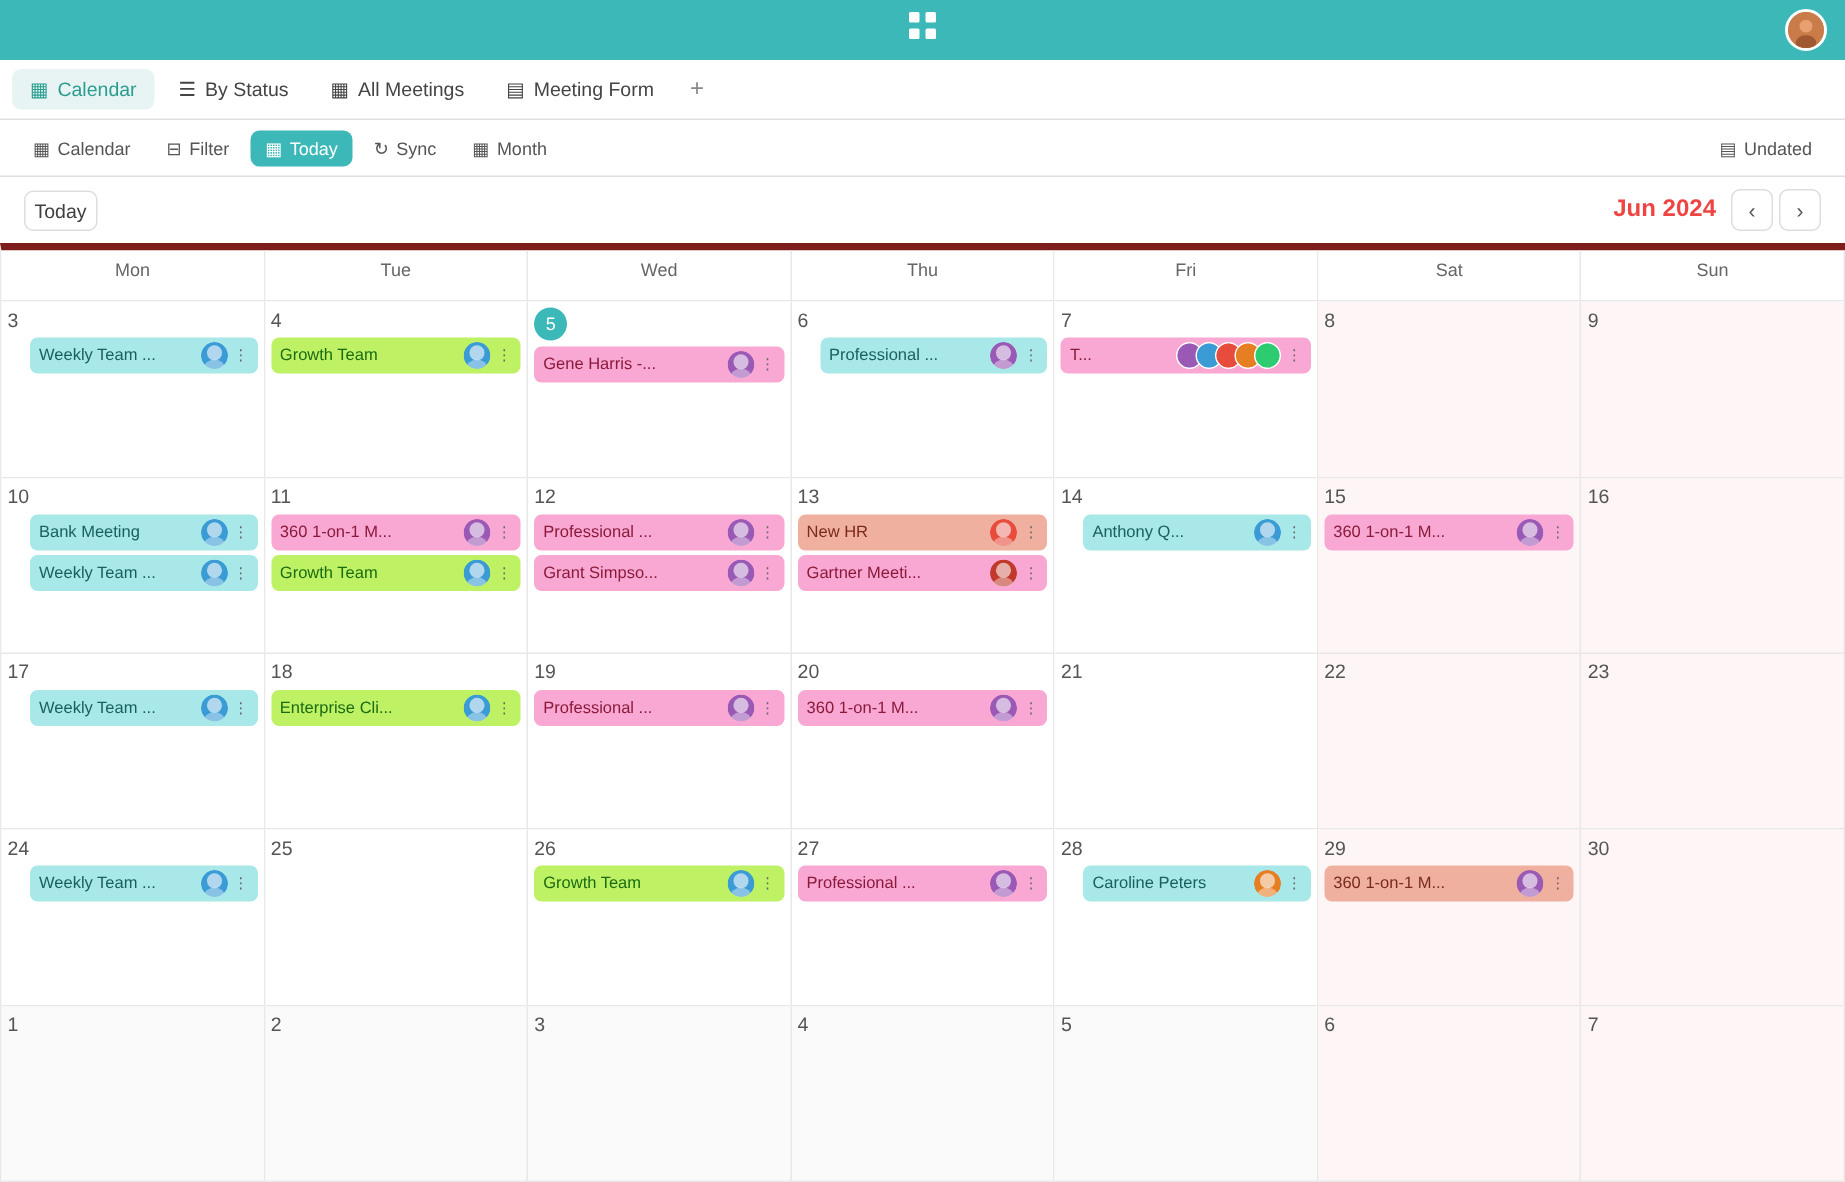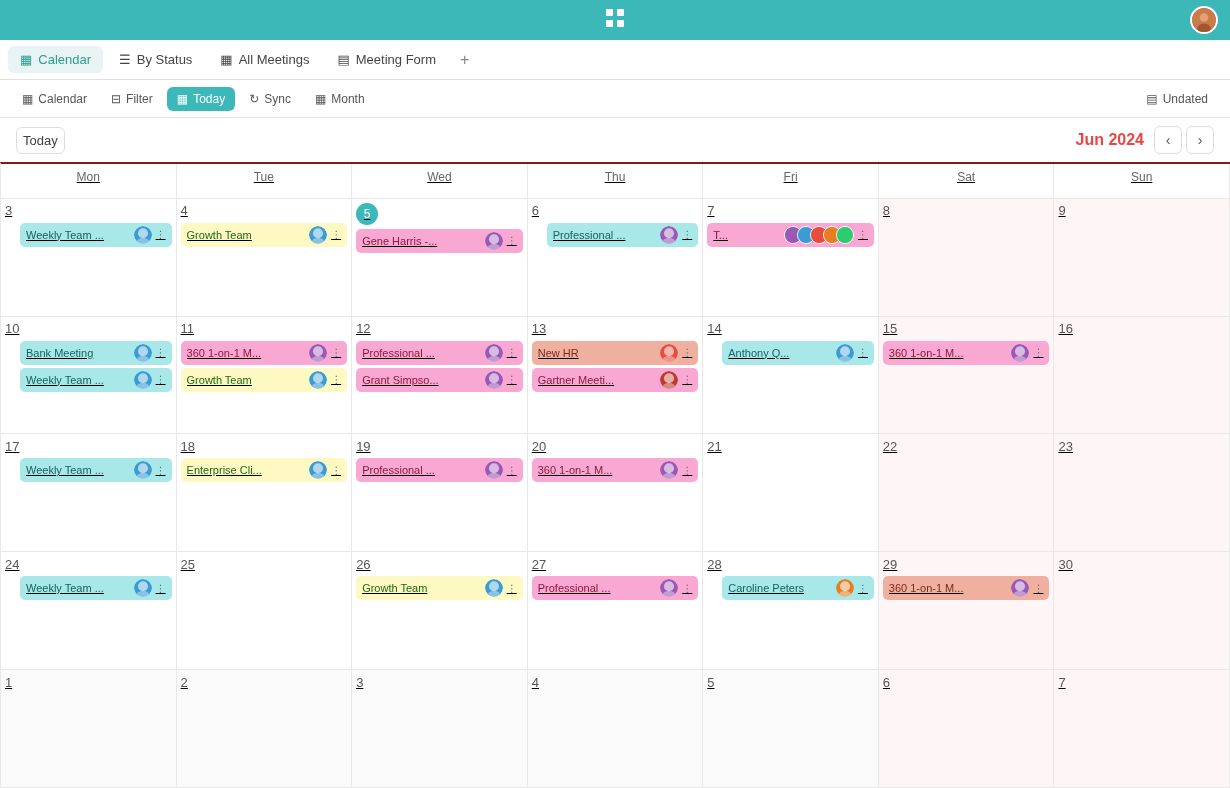--- a/index.html
+++ b/index.html
@@ -138,22 +138,21 @@
       font-size: 14px;
       color: #555;
     }
 
     
     .cal-grid {
       display: grid;
       grid-template-columns: repeat(7, 1fr);
       flex: 1;
       border-left: 1px solid #e8e8e8;
-      border-top: 2px solid #7f1d1d;
-      text-decoration: underline;
+      border-top: 5px solid #7f1d1d;
     }
     .cal-day-header {
       text-align: center;
       padding: 6px;
       font-size: 12px;
       font-weight: 500;
       color: #666;
       background: white;
       border-right: 1px solid #e8e8e8;
       border-bottom: 1px solid #e8e8e8;
@@ -230,21 +229,21 @@
       color: white;
     }
     .event-more {
       font-size: 10px;
       cursor: pointer;
       color: #666;
       flex-shrink: 0;
     }
 
     
-    .ev-green { background: #fef9c3; color: #1a6b12; }
+    .ev-green { background: #bef264; color: #1a6b12; }
     .ev-teal { background: #a8e8e8; color: #1a6060; margin-left: 15px; }
     .ev-pink { background: #f9a8d4; color: #8b1a3a; justify-content: space-between; }
     .ev-salmon { background: #f0b0a0; color: #7a2a1a; align-items: center; }
 
     .calendar-container {
       display: flex;
       flex-direction: column;
       height: calc(100vh - 40px);
       overflow: hidden;
     }

